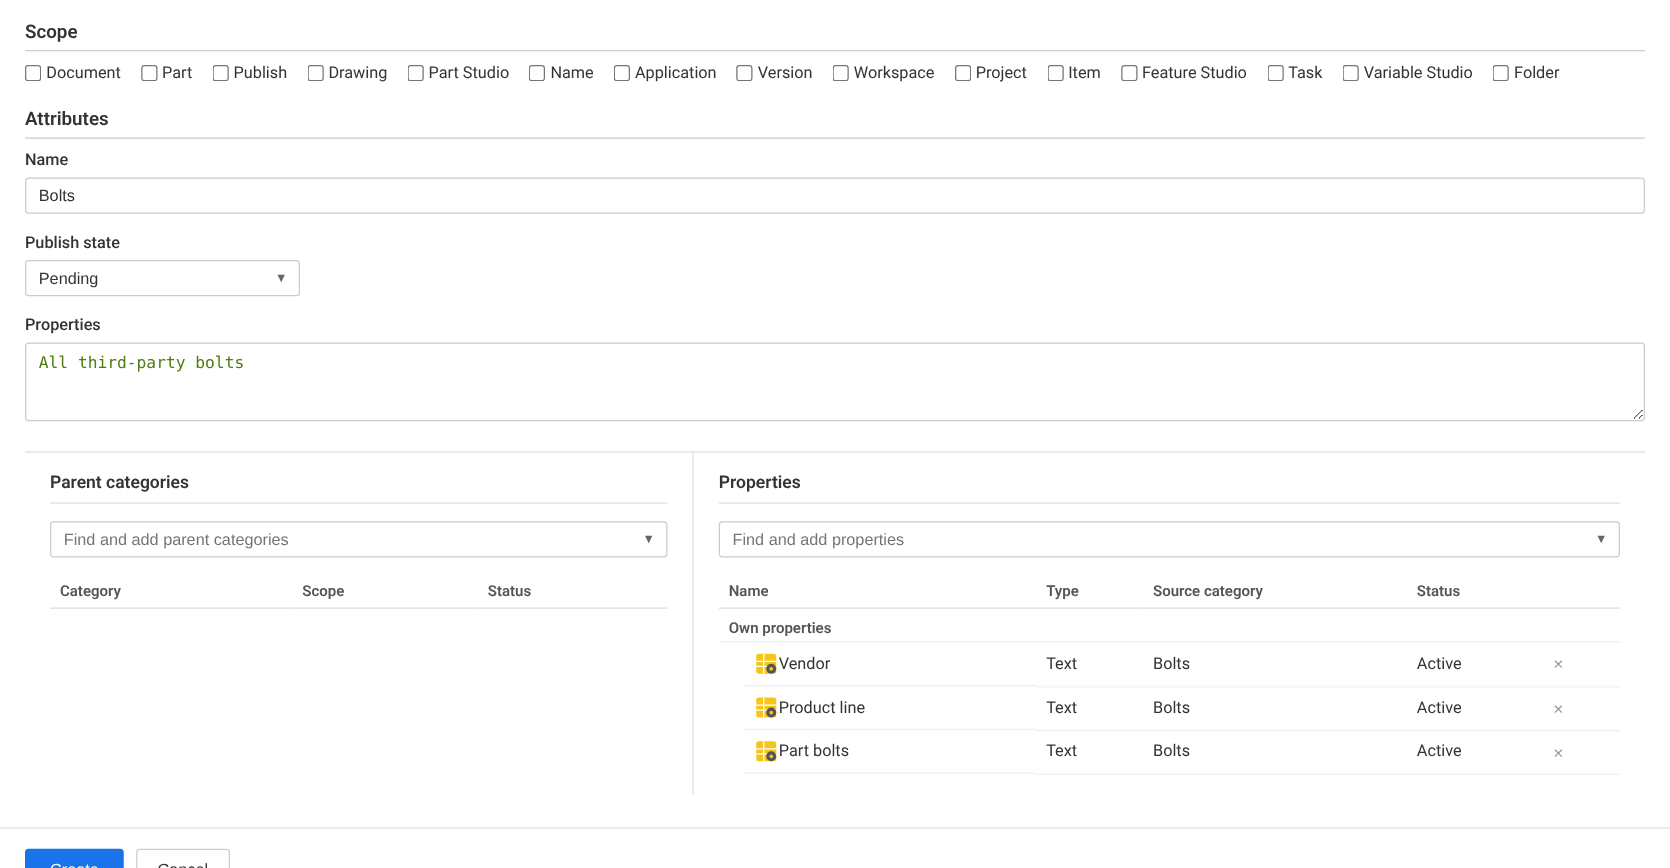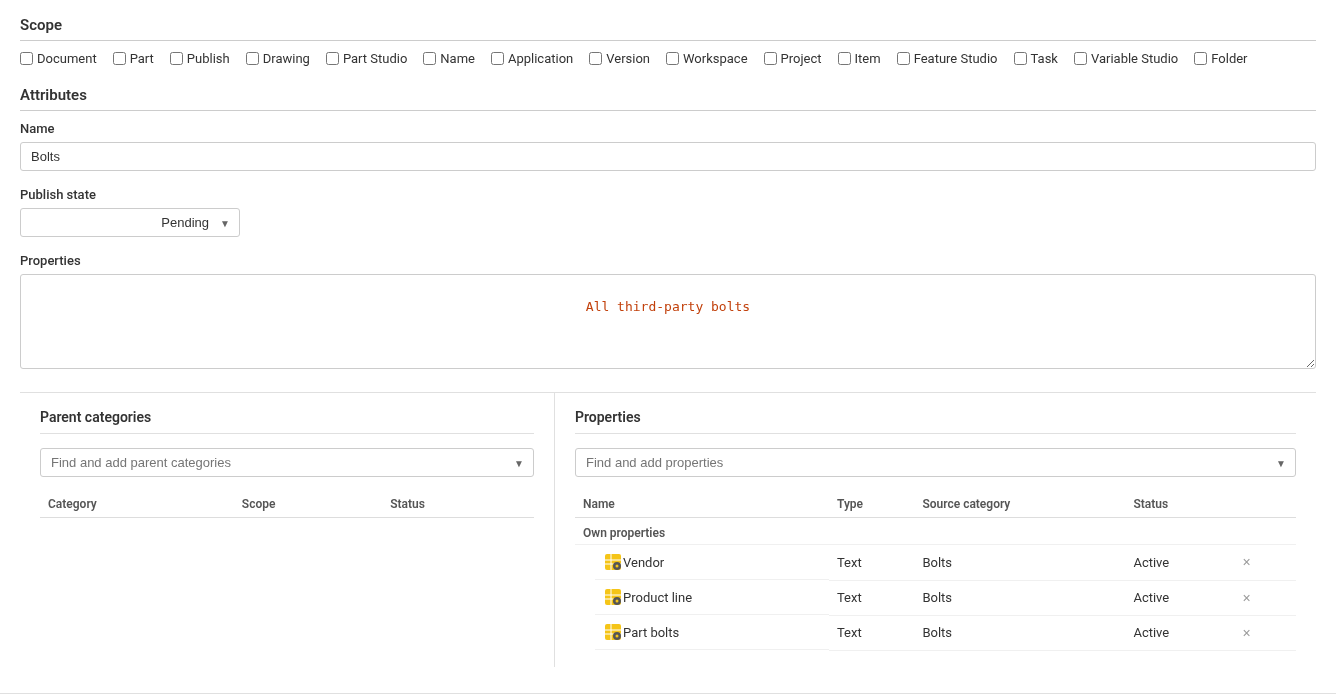--- a/index.html
+++ b/index.html
@@ -15,24 +15,24 @@
     .scope-checkbox-item input[type="checkbox"] { width: 13px; height: 13px; cursor: pointer; }
 
     
     .attributes-section { margin-bottom: 20px; }
     .field-label { font-size: 13px; font-weight: 500; color: #333; margin-bottom: 6px; display: block; }
     .text-input { width: 100%; padding: 6px 10px; border: 1px solid #ccc; border-radius: 3px; font-size: 13px; color: #333; outline: none; }
 
     .field-group { margin-bottom: 16px; }
 
     .select-wrapper { position: relative; width: 220px; }
-    .select-wrapper select { width: 100%; padding: 6px 30px 6px 10px; border: 1px solid #ccc; border-radius: 3px; font-size: 13px; color: #333; appearance: none; background: #fff; cursor: pointer; outline: none; text-align: right; }
+    .select-wrapper select { width: 100%; padding: 6px 30px 6px 10px; border: 1px solid #ccc; border-radius: 3px; font-size: 13px; color: #333; appearance: none; background: #fff; cursor: pointer; outline: none; }
     .select-arrow { position: absolute; right: 10px; top: 50%; transform: translateY(-50%); pointer-events: none; color: #666; font-size: 10px; }
 
-    .textarea-input { width: 100%; padding: 24px 10px; border: 1px solid #ccc; border-radius: 3px; font-size: 13px; color: #c2410c; outline: none; resize: vertical; min-height: 60px; text-align: center; }
+    .textarea-input { width: 100%; padding: 8px 10px; border: 1px solid #ccc; border-radius: 3px; font-size: 13px; color: #4d7c0f; outline: none; resize: vertical; min-height: 60px; }
 
     
     .two-col { display: flex; gap: 0; border-top: 1px solid #e0e0e0; margin-top: 4px; }
     .col-left { flex: 0 0 535px; border-right: 1px solid #e0e0e0; padding: 16px 20px; }
     .col-right { flex: 1; padding: 16px 20px; }
 
     .col-section-title { font-size: 14px; font-weight: 600; margin-bottom: 14px; padding-bottom: 8px; border-bottom: 1px solid #e0e0e0; }
 
     
     .dropdown-search { position: relative; margin-bottom: 14px; }

